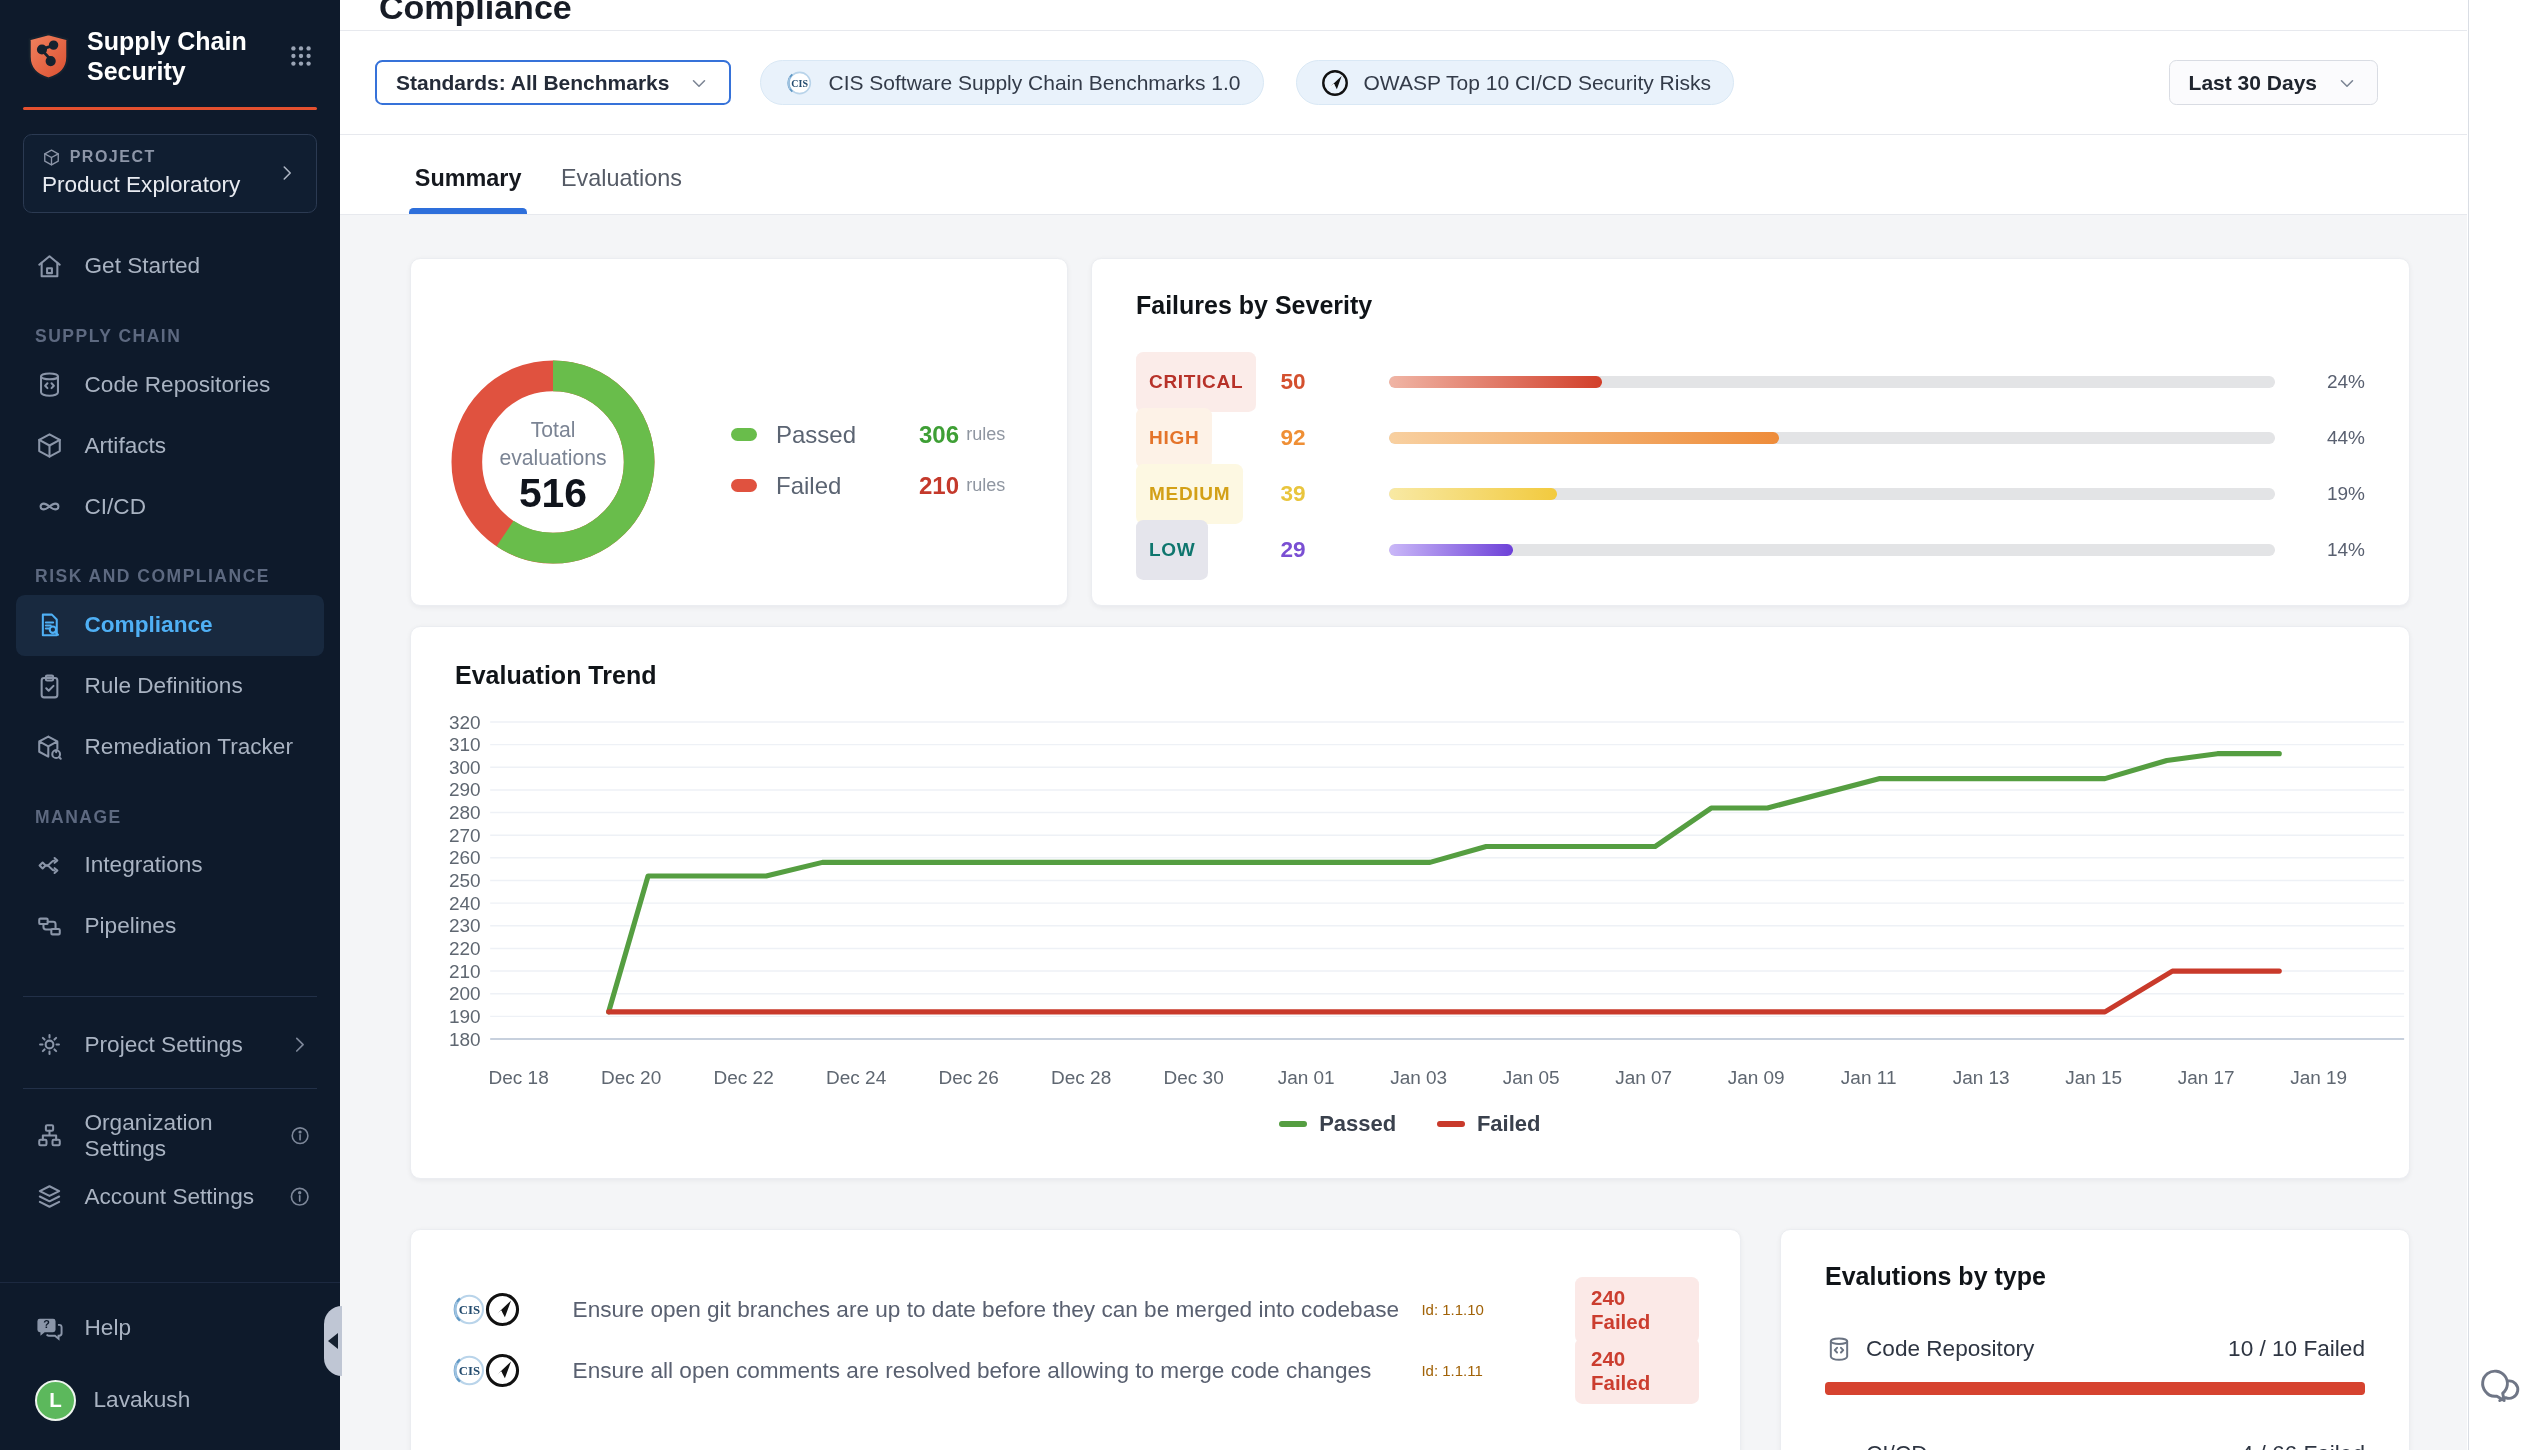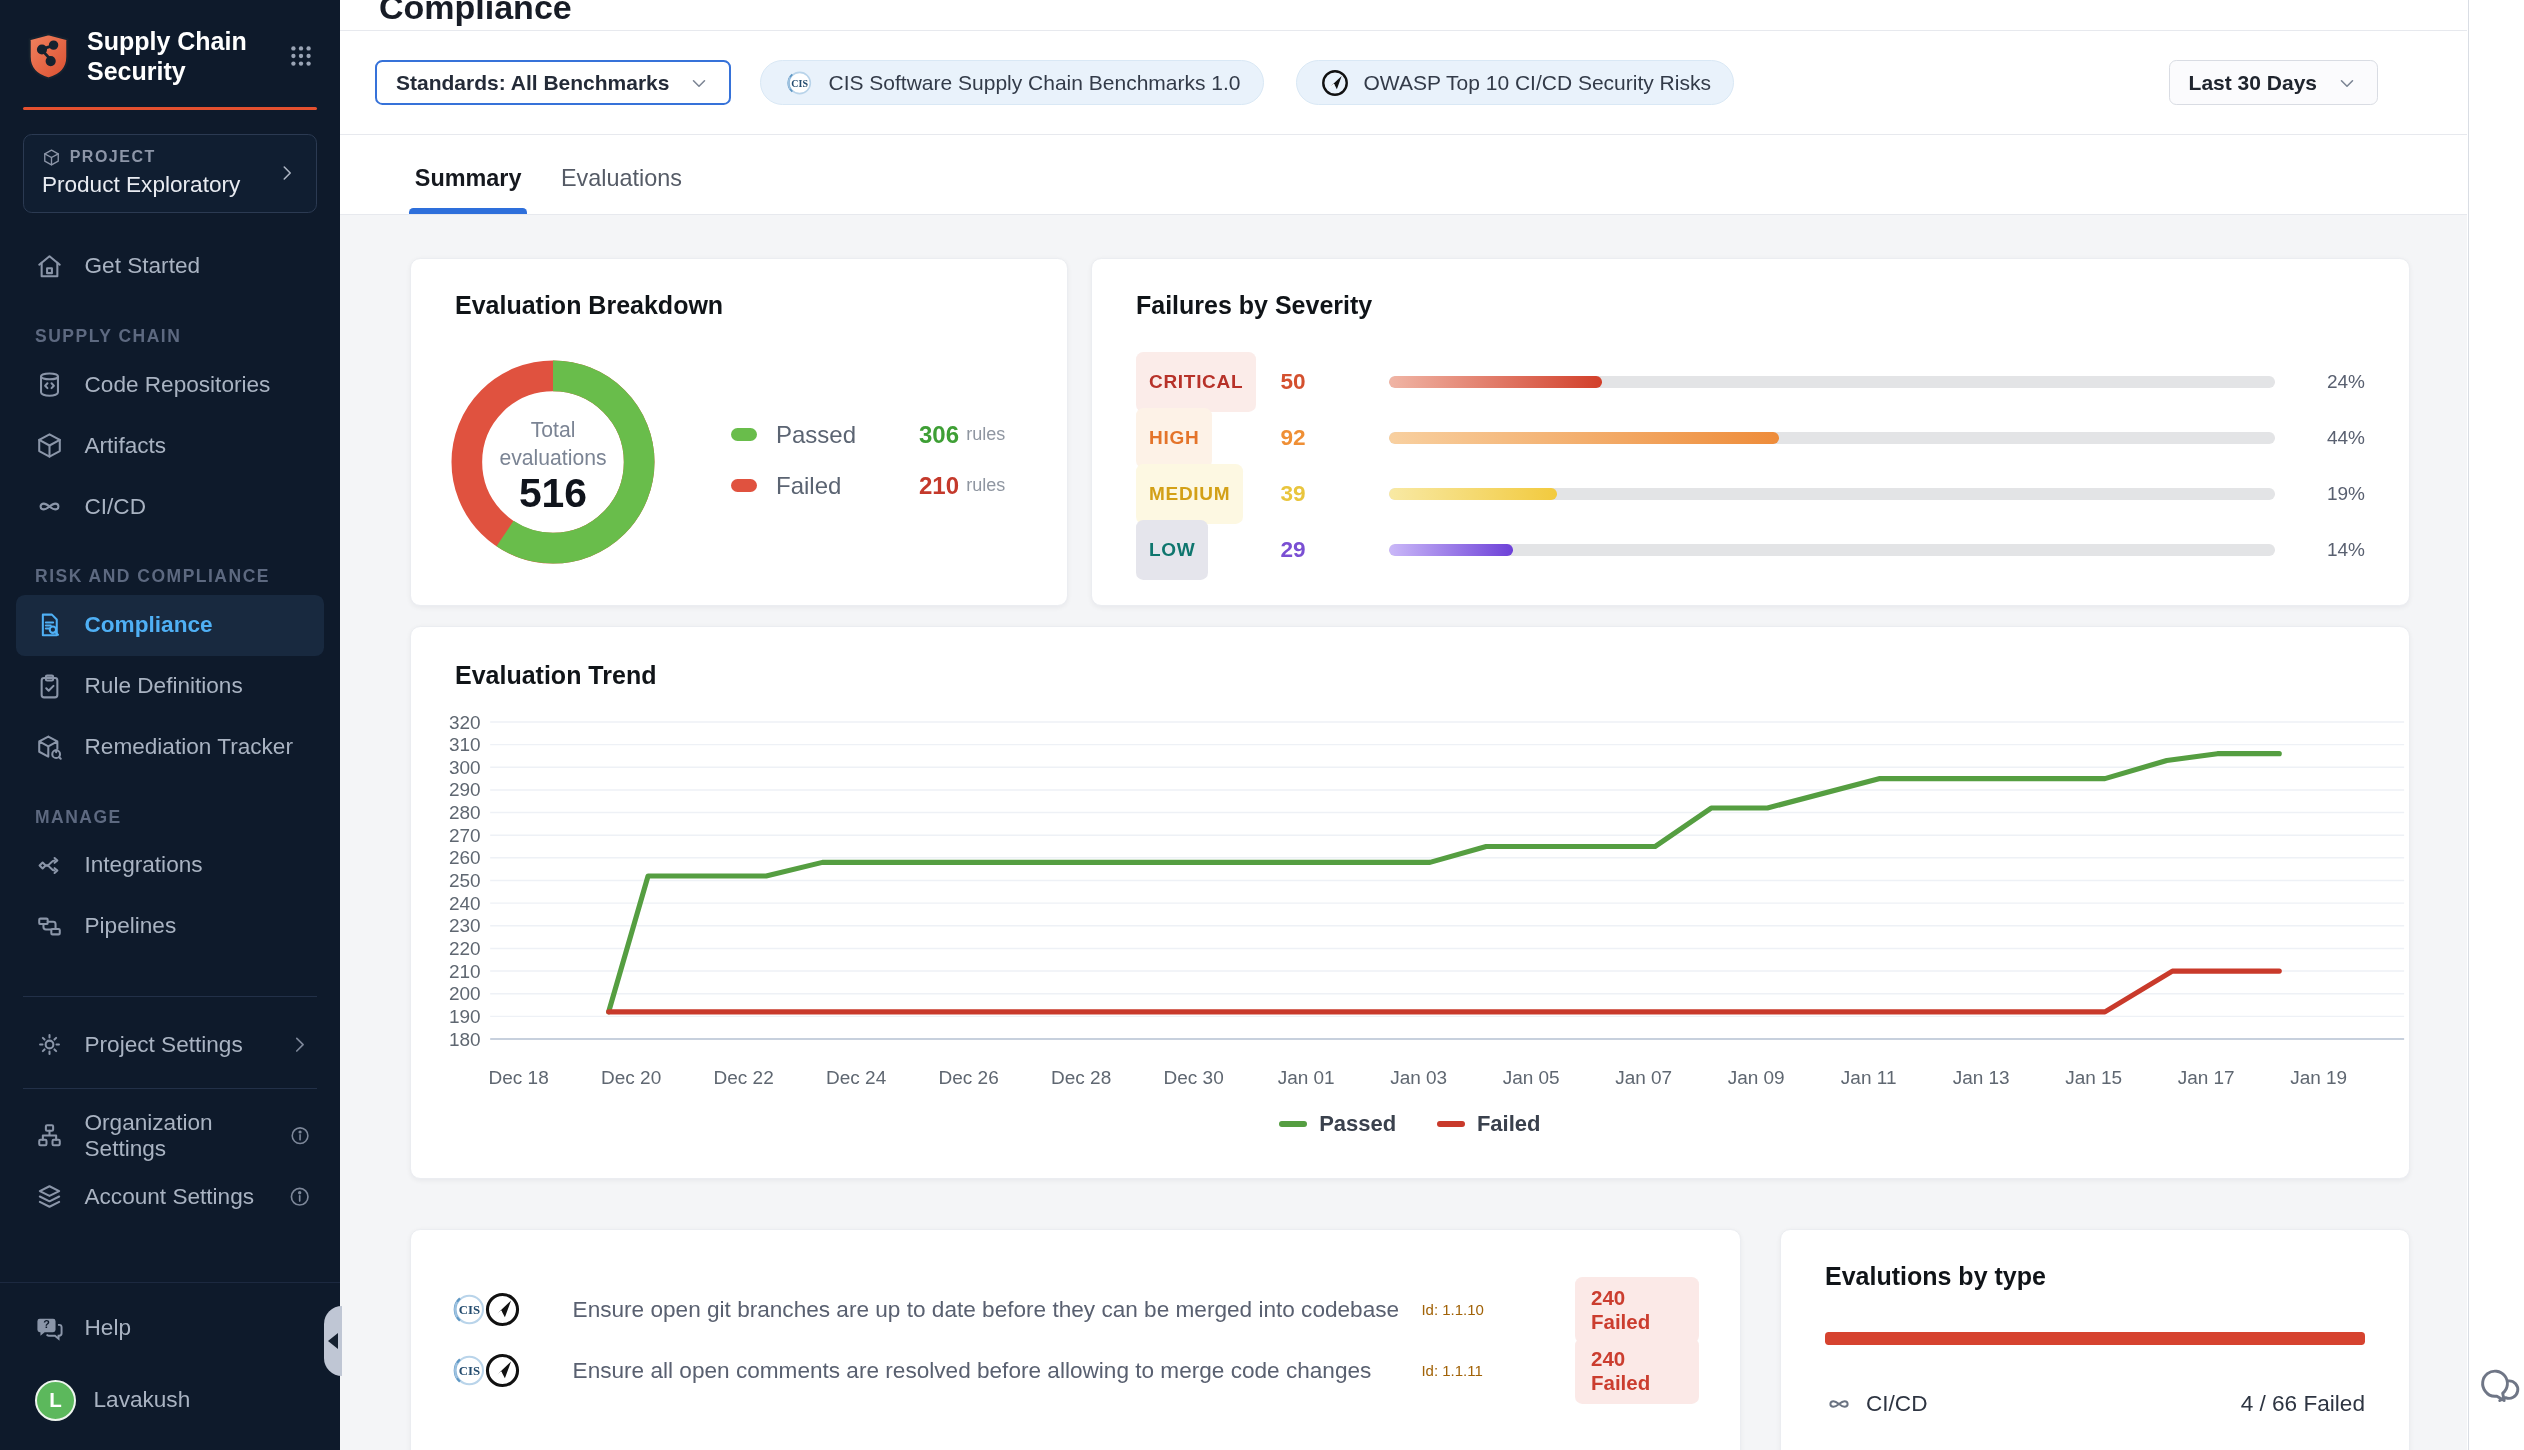--- a/index.html
+++ b/index.html
@@ -426,21 +426,20 @@
     </div>
 
     <div class="tabsbar" id="tabsbar">
         <div class="tab active">Summary</div>
         <div class="tab">Evaluations</div>
       </div>
 
     <div class="content">
 
       <div class="card card-breakdown">
-        <div class="card-title">Evaluation Breakdown</div>
         <div class="donut-wrap" id="donut"><svg viewBox="0 0 304 304" width="222" height="222">
               <circle cx="152" cy="152" r="118" fill="none" stroke="#e0523f" stroke-width="42"></circle>
               <circle cx="152" cy="152" r="118" fill="none" stroke="#69bd4b" stroke-width="42" stroke-dasharray="439.676850914032 301.73901533315916" transform="rotate(-90 152 152)"></circle>
               <text x="152" y="118" text-anchor="middle" font-size="29" fill="#7b8494">Total</text>
               <text x="152" y="156" text-anchor="middle" font-size="29" fill="#7b8494">evaluations</text>
               <text x="152" y="214" text-anchor="middle" font-size="56" font-weight="bold" fill="#10141c">516</text>
             </svg></div>
         <div class="bd-legend" id="bd-legend">
             <div class="bd-row">
               <span class="bd-pill" style="background: rgb(105, 189, 75);"></span>
@@ -606,20 +605,32 @@
               <div class="rule-id">Id: 1.1.11</div>
               <div class="rule-badge">240 Failed</div>
             </div>
           </div>
       </div>
 
       <div class="card card-types">
         <div class="card-title">Evalutions by type</div>
         <div class="type-rows" id="type-rows">
             <div class="type-row">
+              <div class="type-head">
+                <span class="tic">
+                  <svg viewBox="0 0 24 24" fill="none" stroke="currentColor" stroke-width="1.7" stroke-linecap="round" stroke-linejoin="round">
+                    <ellipse cx="12" cy="5.3" rx="7" ry="2.4"></ellipse>
+                    <path d="M5 5.3 V18.4 C5 20 8 21.3 12 21.3 C16 21.3 19 20 19 18.4 V5.3"></path>
+                    <path d="M10.3 11 L8.4 13 L10.3 15"></path>
+                    <path d="M13.7 11 L15.6 13 L13.7 15"></path>
+                  </svg>
+                </span>
+                <span class="type-lbl">Code Repository</span>
+                <span class="type-val">10 / 10 Failed</span>
+              </div>
               <div class="type-bar">
                 <div style="width: 100%; background: rgb(214, 67, 47);"></div>
               </div>
             </div>
             <div class="type-row">
               <div class="type-head">
                 <span class="tic">
                   <svg viewBox="0 0 24 24" fill="none" stroke="currentColor" stroke-width="1.7" stroke-linecap="round" stroke-linejoin="round">
                     <path d="M7.3 9.6 C3.7 9.6 3.7 14.4 7.3 14.4 C10.8 14.4 13.2 9.6 16.7 9.6 C20.3 9.6 20.3 14.4 16.7 14.4 C13.2 14.4 10.8 9.6 7.3 9.6 Z"></path>
                   </svg>

